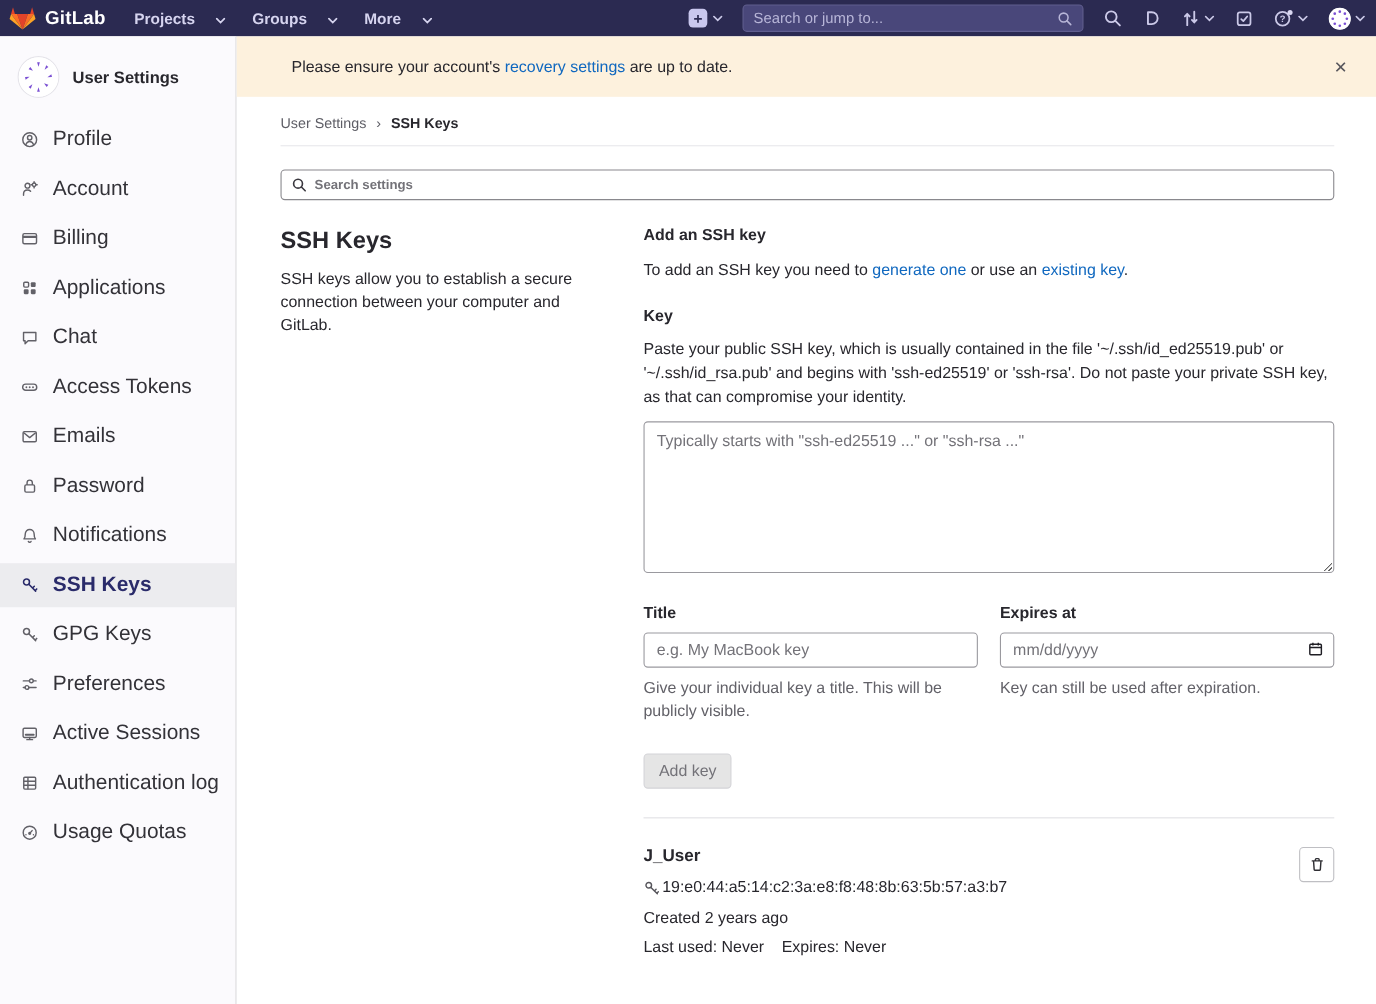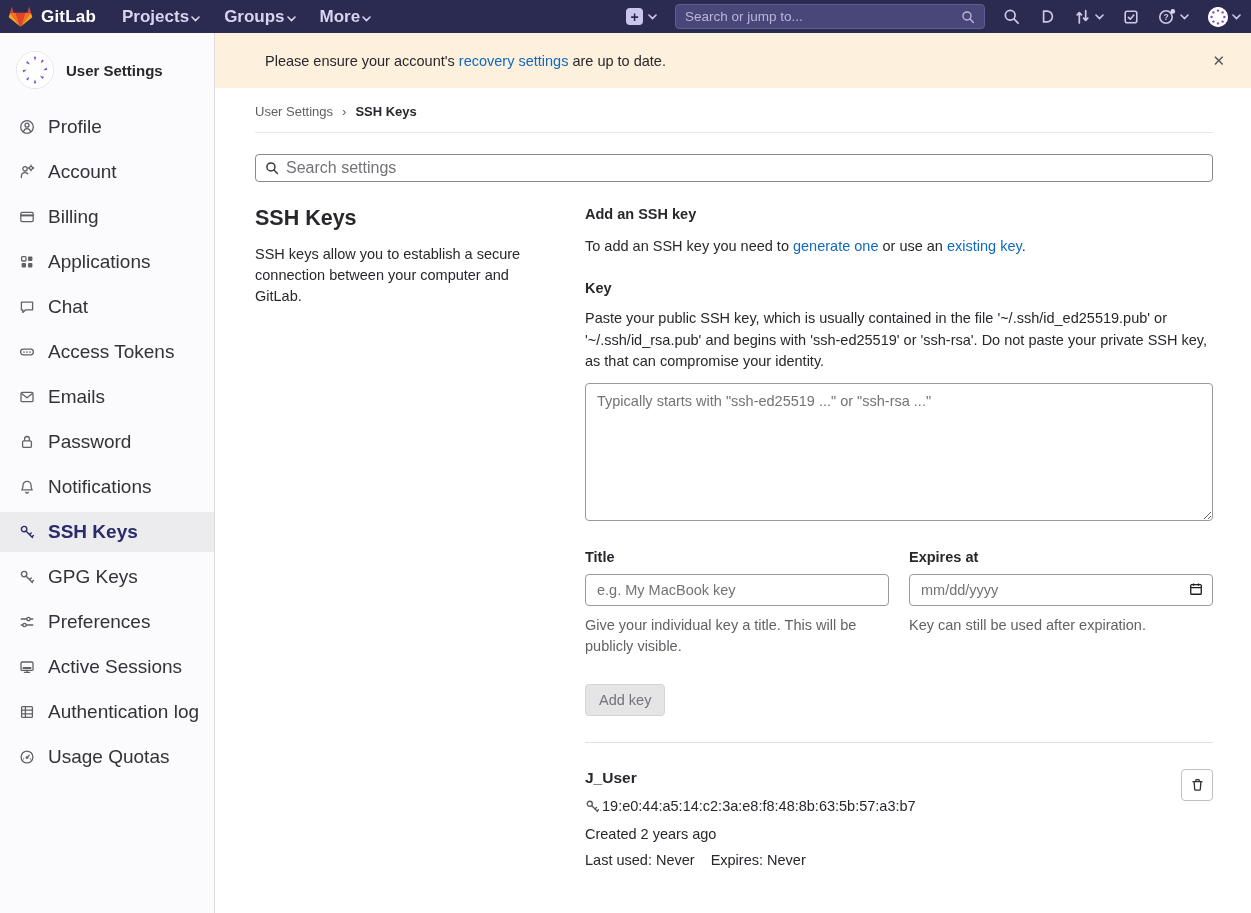--- a/index.html
+++ b/index.html
@@ -3,21 +3,21 @@
 <meta charset="utf-8">
 <style>
   * { margin:0; padding:0; box-sizing:border-box; }
   html,body { width:1251px; height:913px; overflow:hidden;
     font-family:"Liberation Sans","DejaVu Sans",sans-serif; background:#fff; color:#28272d; }
 
   
   .navbar { height:33px; background:#2b2a51; display:flex; align-items:center; padding:0 10px 0 8px; }
   .brand { display:flex; align-items:center; gap:8px; margin-right:26px; }
   .brand-name { color:#fff; font-size:17px; font-weight:bold; letter-spacing:.2px; }
-  .nav-menu { display:flex; align-items:center; gap:2px; color:#d6d4ef; font-size:17px; font-weight:bold;
+  .nav-menu { display:flex; align-items:center; gap:19px; color:#d6d4ef; font-size:14px; font-weight:bold;
     margin-right:24px; cursor:pointer; }
   .chev { display:inline-block; }
   .nav-right { margin-left:auto; display:flex; align-items:center; gap:18px; }
   .plus-group { display:flex; align-items:center; gap:5px; cursor:pointer; }
   .plus-box { width:17px; height:17px; background:#c9c7ee; border-radius:4px; display:flex;
     align-items:center; justify-content:center; color:#2b2a51; font-weight:bold; font-size:14px; line-height:1; }
   .nav-search { width:310px; height:25px; background:#49477a; border:1px solid #605e8e; border-radius:4px;
     display:flex; align-items:center; padding:0 9px; gap:8px; }
   .nav-search input { flex:1; background:transparent; border:none; outline:none; color:#e6e5f4; font-size:13.5px; }
   .nav-search input::placeholder { color:#b8b6d8; }
@@ -45,21 +45,21 @@
   .alert-close { margin-left:auto; background:none; border:none; font-size:15px; color:#57565c;
     cursor:pointer; padding:4px 8px; }
 
   
   .content { padding:0 38px 0 40px; }
   .breadcrumb { padding-top:16px; font-size:13px; color:#5e5e66; display:flex; align-items:center; gap:9px; }
   .breadcrumb .crumb-last { color:#28272d; font-weight:bold; }
   .rule { border:none; border-top:1px solid #e8e8ec; margin-top:13px; }
   .settings-search { margin-top:21px; height:28px; border:1px solid #89888d; border-radius:4px;
     display:flex; align-items:center; gap:7px; padding:0 9px; background:#fff; }
-  .settings-search input { flex:1; border:none; outline:none; font-size:16px; color:#404040; }
+  .settings-search input { flex:1; border:none; outline:none; font-size:12px; color:#404040;font-weight:bold; }
   .settings-search input::placeholder { color:#737278; }
   .cols { display:flex; margin-top:24px; }
   .col-left { width:330px; min-width:330px; padding-right:40px; }
   .col-left h2 { font-size:21.5px; font-weight:bold; color:#28272d; }
   .col-left p { margin-top:13px; font-size:14.5px; line-height:1.45; color:#28272d; }
   .col-right { flex:1; }
   .h-bold { font-size:14.5px; font-weight:bold; color:#28272d; }
   .para { font-size:14.5px; line-height:1.5; color:#28272d; }
   .mt14 { margin-top:14px; } .mt22 { margin-top:22px; } .mt12 { margin-top:12px; }
   textarea.key-area { margin-top:10px; width:100%; height:138px; resize:both; border:1px solid #9a999f;

